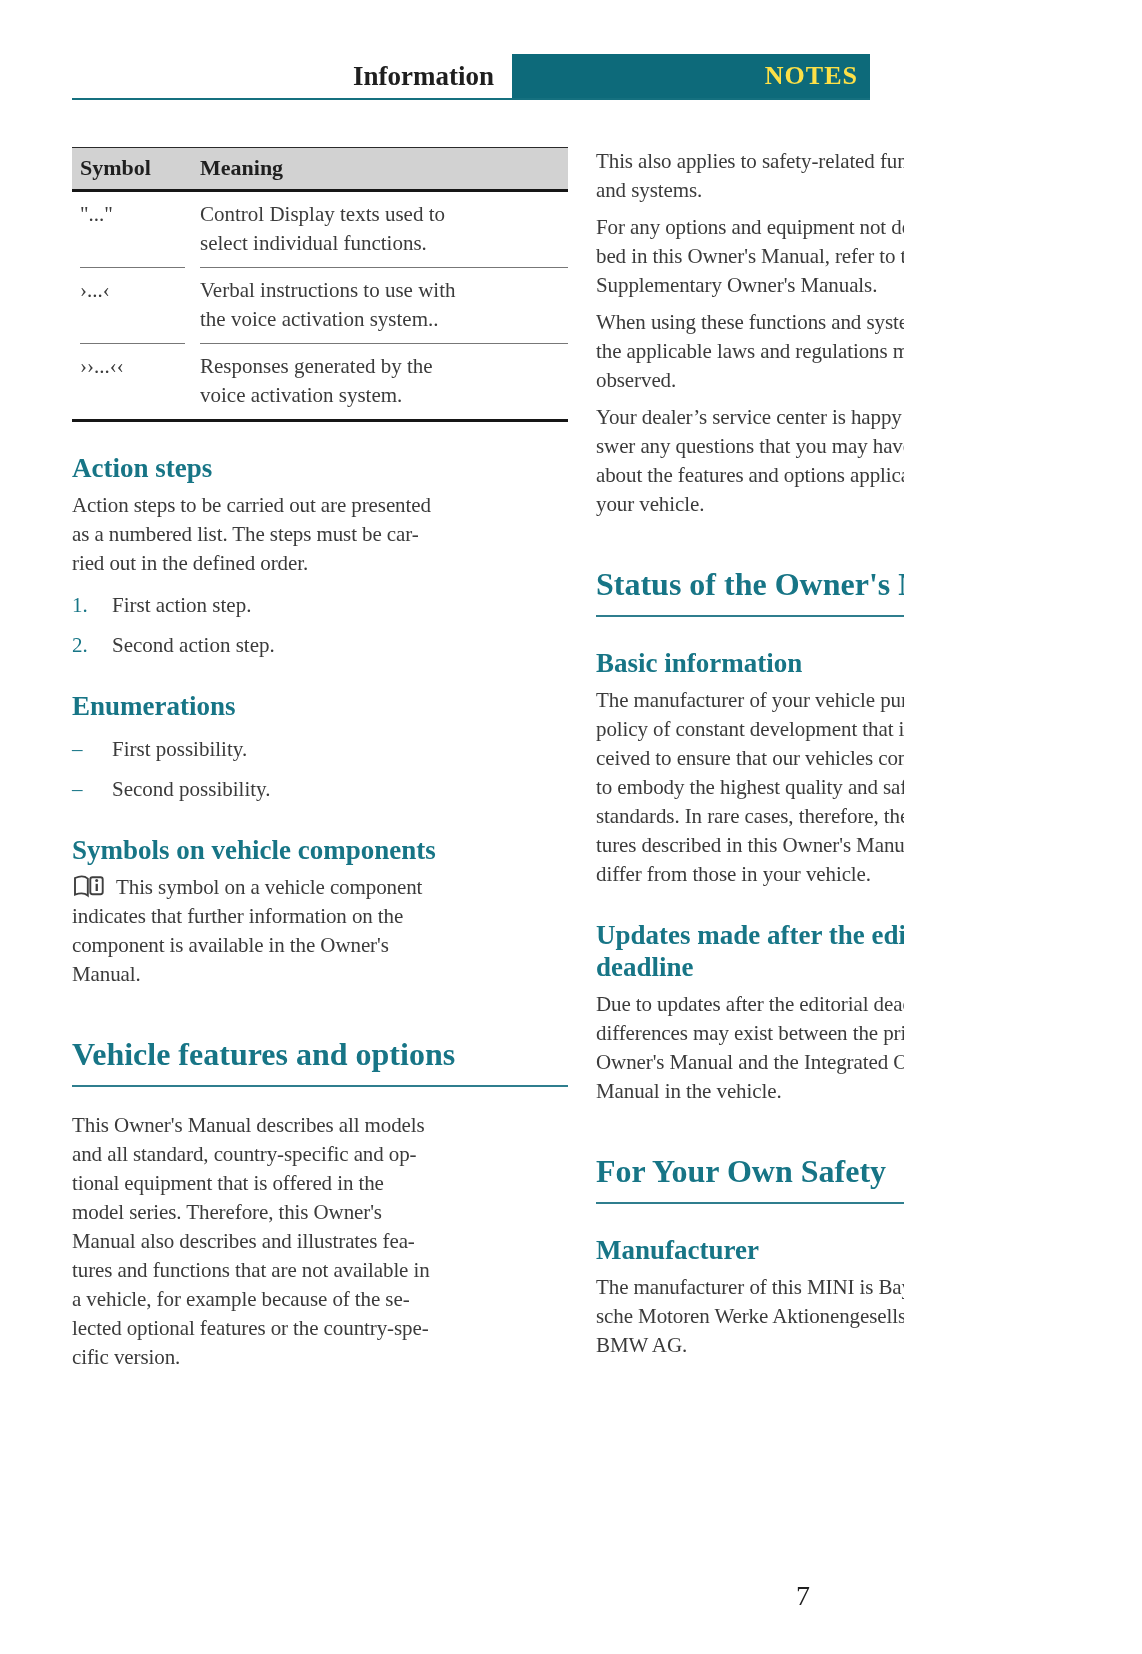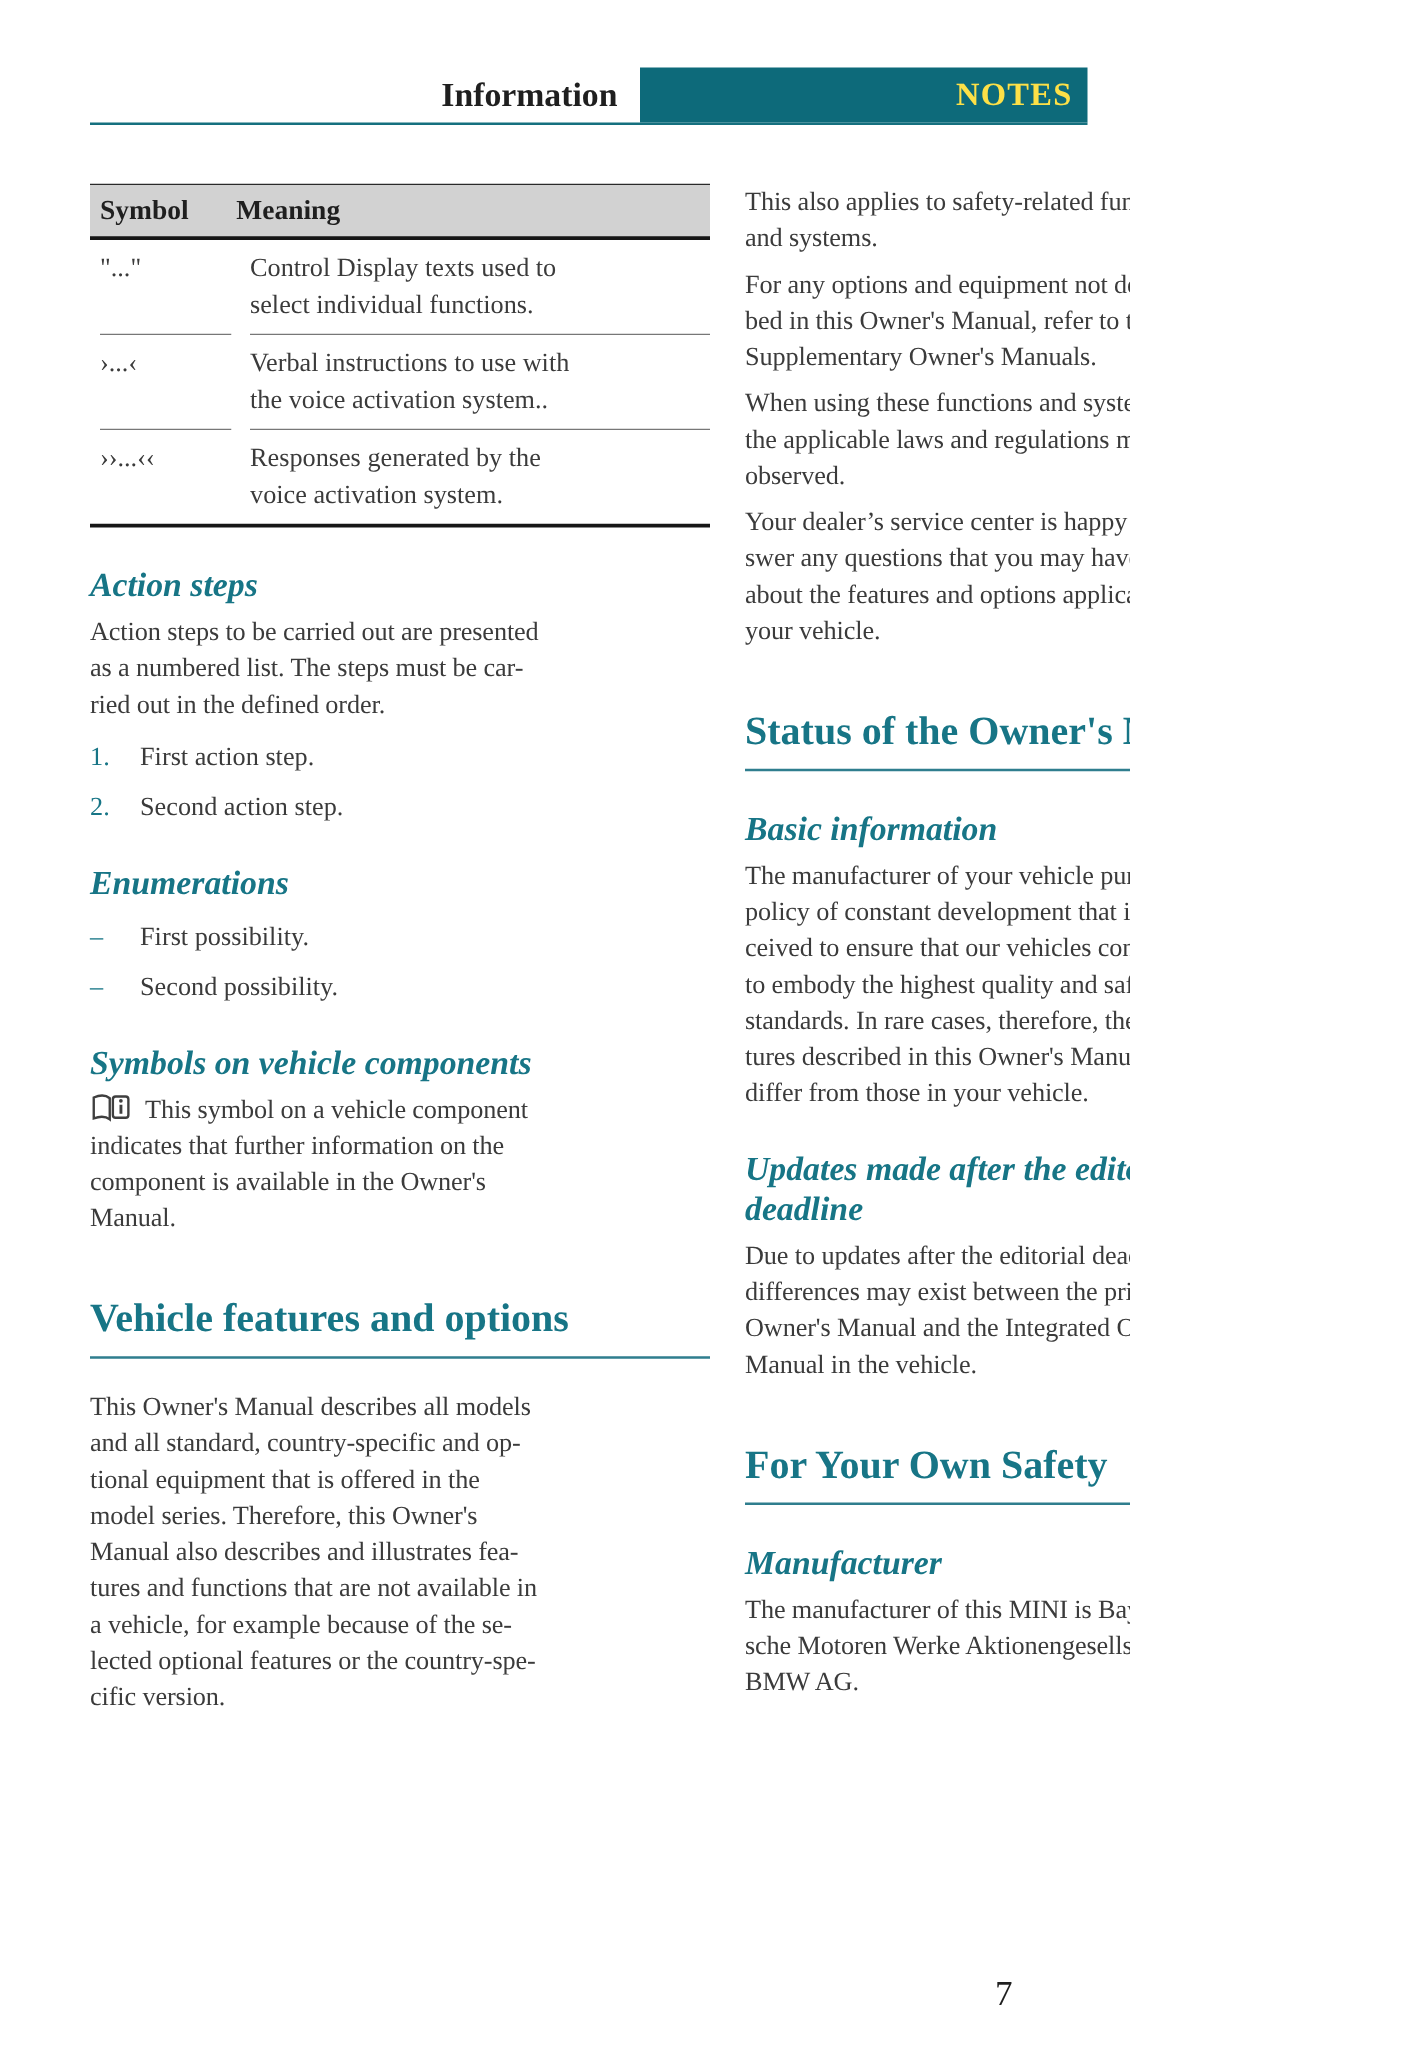--- a/index.html
+++ b/index.html
@@ -47,36 +47,36 @@
   .col-right{width:460px;flex:none;}
   
   .body{
     font-size:21px;line-height:29px;
     white-space:pre-line;
     margin:0 0 8px 0;
     letter-spacing:-0.1px;
   }
   .h3{
     font-size:27px;font-weight:bold;color:var(--teal-head);
-    margin:30px 0 7px 0;line-height:32px;white-space:pre-line;font-style:italic;
+    margin:30px 0 7px 0;line-height:32px;white-space:pre-line;
   }
   .h2{
     font-size:32px;font-weight:bold;color:var(--teal-head);
     margin:46px 0 24px 0;line-height:38px;
     padding-bottom:12px;border-bottom:2px solid var(--teal-rule);
     white-space:nowrap;
   }
   
   .symbol-table{
     width:100%;
     border-top:1px solid #2a2a2a;
     border-bottom:3px solid #161616;
   }
   .tbl-head{
-    display:grid;grid-template-columns:105px 1fr;column-gap:4px;
+    display:grid;grid-template-columns:105px 1fr;column-gap:15px;
     background:var(--tbl-head-bg);
     padding:6px 0 7px 8px;
     border-bottom:3px solid #161616;
   }
   .tbl-head .cell{
     font-weight:bold;font-size:22px;color:var(--ink-dark);line-height:28px;
   }
   .tbl-row{
     display:grid;grid-template-columns:105px 1fr;column-gap:15px;
     padding-left:8px;

